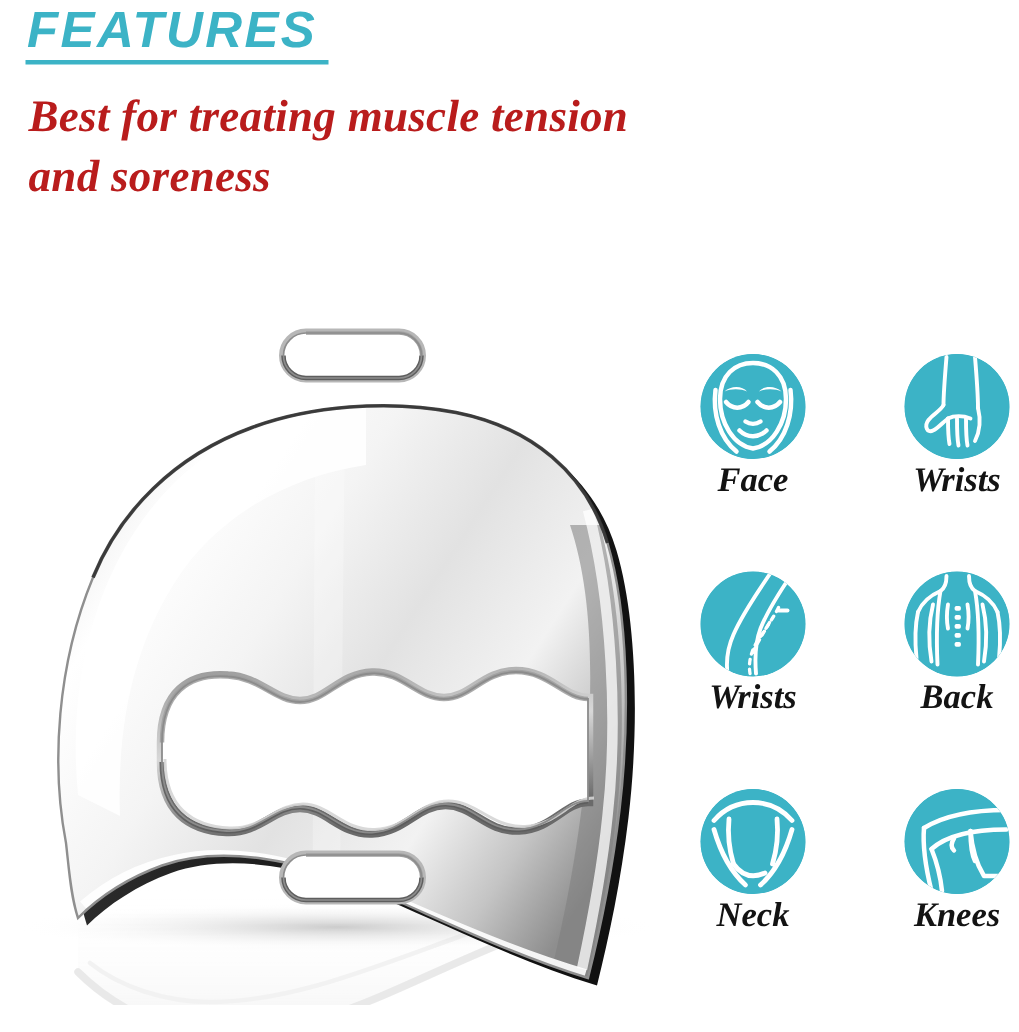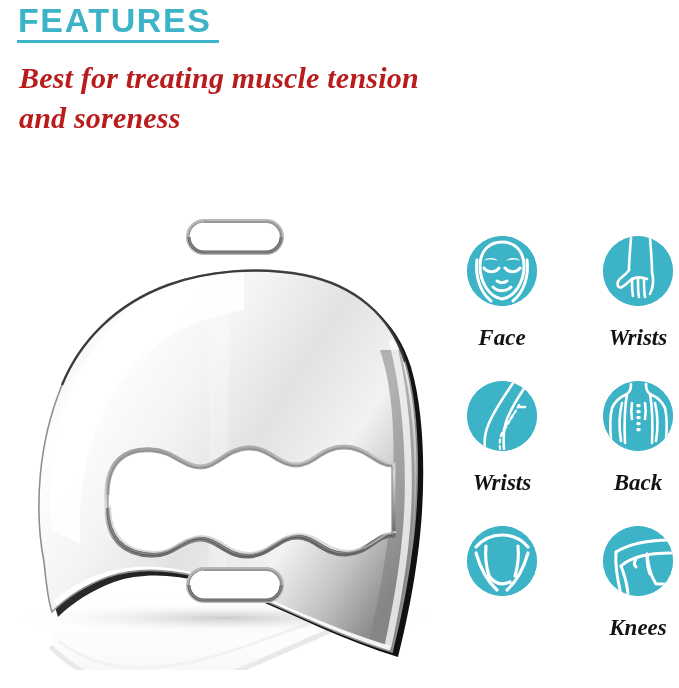--- a/index.html
+++ b/index.html
@@ -22,20 +22,21 @@
 
   
   #header { position:absolute; left:0; top:0; width:679px; height:150px; }
 
   #features-title {
     position:absolute;
     left:18px;
     top:1px;
     font-family:"Liberation Sans","DejaVu Sans",sans-serif;
     font-weight:bold;
+    font-style:italic;
     font-size:34px;
     letter-spacing:1.6px;
     color:#3cb3c6;
     line-height:38px;
     white-space:nowrap;
   }
 
   #features-rule {
     position:absolute;
     left:17px;
@@ -103,21 +104,21 @@
     height:70px;
     border-radius:50%;
     background:#3cb3c6;
     position:relative;
     overflow:hidden;
     display:block;
   }
   .icon-circle svg { display:block; width:70px; height:70px; }
 
   .icon-label {
-    margin-top:18px;
+    margin-top:0;
     font-family:"Liberation Serif","DejaVu Serif",serif;
     font-weight:bold;
     font-style:italic;
     font-size:23px;
     line-height:26px;
     color:#131313;
     white-space:nowrap;
   }
 </style>
 </head>
@@ -414,20 +415,21 @@
               <path d="M 51,20 C 52,30 51,40 48,50"></path>
 
               <path d="M 9,27 C 13,41 20,55 30,64"></path>
               <path d="M 61,27 C 57,41 50,55 40,64"></path>
 
               <path d="M 22,50 C 27,57 34,60 43,56"></path>
             </g>
           </svg>
         </span>
       </div>
+      <div class="icon-label">Neck</div>
     </div>
 
     <div class="icon-cell row2 col1">
       <div class="icon-circle-wrap">
         <span class="icon-circle">
           <svg viewBox="0 0 70 70" xmlns="http://www.w3.org/2000/svg">
             <circle cx="35" cy="35" r="35" fill="#3cb3c6"></circle>
             <g fill="none" stroke="#ffffff" stroke-width="3" stroke-linecap="round" stroke-linejoin="round">
 
               <path d="M 13,26 C 26,18 44,14 68,14"></path>

